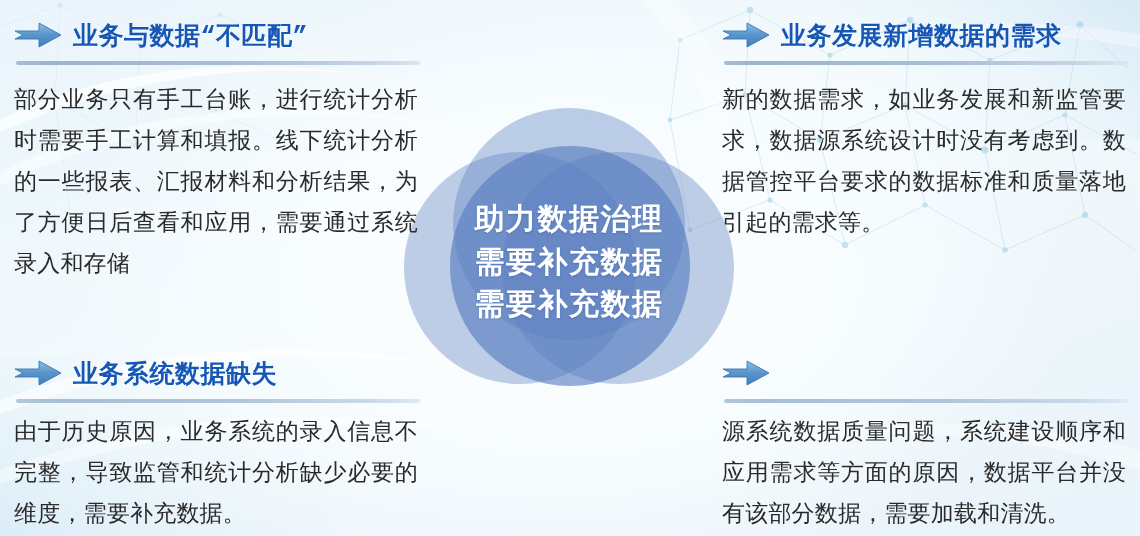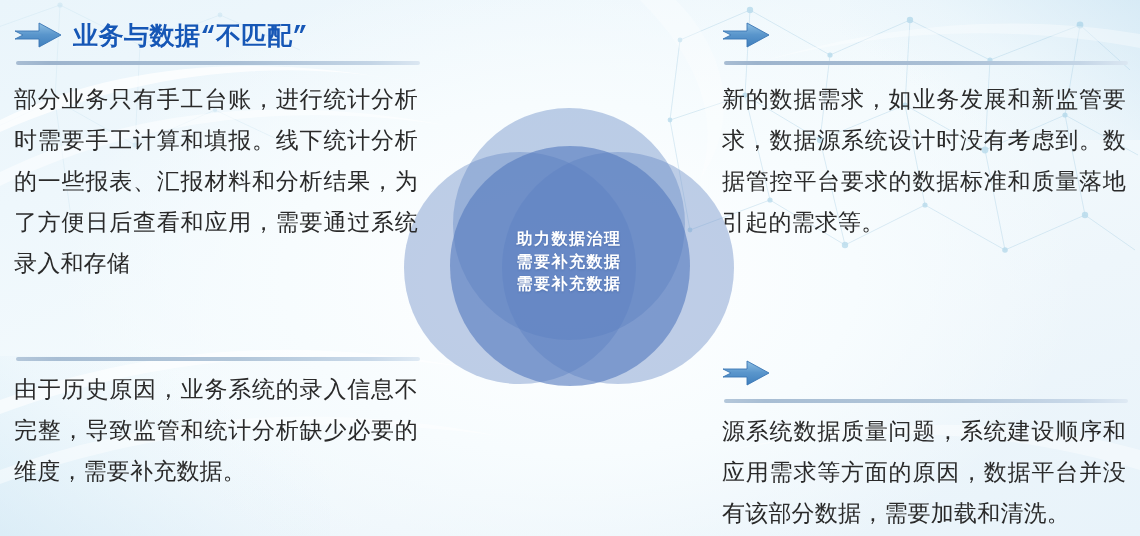--- a/index.html
+++ b/index.html
@@ -99,21 +99,21 @@
     width: 330px;
     height: 292px;
     display: flex;
     flex-direction: column;
     align-items: center;
     justify-content: center;
     padding-top: 16px;
     box-sizing: border-box;
     color: #ffffff;
     font-weight: bold;
-    font-size: 16px;
+    font-size: 30px;
     line-height: 1.42;
     letter-spacing: 1.5px;
     text-shadow: 0 1px 2px rgba(40,70,130,0.30);
   }
   .venn-text > span { display: block; white-space: nowrap; }
 
   
   .quad {
     position: absolute;
     width: 420px;
@@ -267,26 +267,33 @@
     </div>
     <div class="divider"></div>
     <div class="body-text">部分业务只有手工台账，进行统计分析时需要手工计算和填报。线下统计分析的一些报表、汇报材料和分析结果，为了方便日后查看和应用，需要通过系统录入和存储</div>
   </div>
 
   <div class="quad quad-tr">
     <div class="head-row">
       <svg class="arrow-icon" viewBox="0 0 48 30">
         <path d="M1 11 L25 11 L25 3 L47 15 L25 27 L25 19 L1 19 L9 15 Z" fill="url(#ag1)" stroke="#3a76b4" stroke-width="0.9" stroke-linejoin="round"></path>
       </svg>
+      <div class="head-title">业务发展新增数据的需求</div>
     </div>
     <div class="divider"></div>
     <div class="body-text">新的数据需求，如业务发展和新监管要求，数据源系统设计时没有考虑到。数据管控平台要求的数据标准和质量落地引起的需求等。</div>
   </div>
 
   <div class="quad quad-bl">
+    <div class="head-row">
+      <svg class="arrow-icon" viewBox="0 0 48 30">
+        <path d="M1 11 L25 11 L25 3 L47 15 L25 27 L25 19 L1 19 L9 15 Z" fill="url(#ag1)" stroke="#3a76b4" stroke-width="0.9" stroke-linejoin="round"></path>
+      </svg>
+      <div class="head-title">业务系统数据缺失</div>
+    </div>
     <div class="divider"></div>
     <div class="body-text">由于历史原因，业务系统的录入信息不完整，导致监管和统计分析缺少必要的维度，需要补充数据。</div>
   </div>
 
   <div class="quad quad-br">
     <div class="head-row">
       <svg class="arrow-icon" viewBox="0 0 48 30">
         <path d="M1 11 L25 11 L25 3 L47 15 L25 27 L25 19 L1 19 L9 15 Z" fill="url(#ag1)" stroke="#3a76b4" stroke-width="0.9" stroke-linejoin="round"></path>
       </svg>
     </div>

